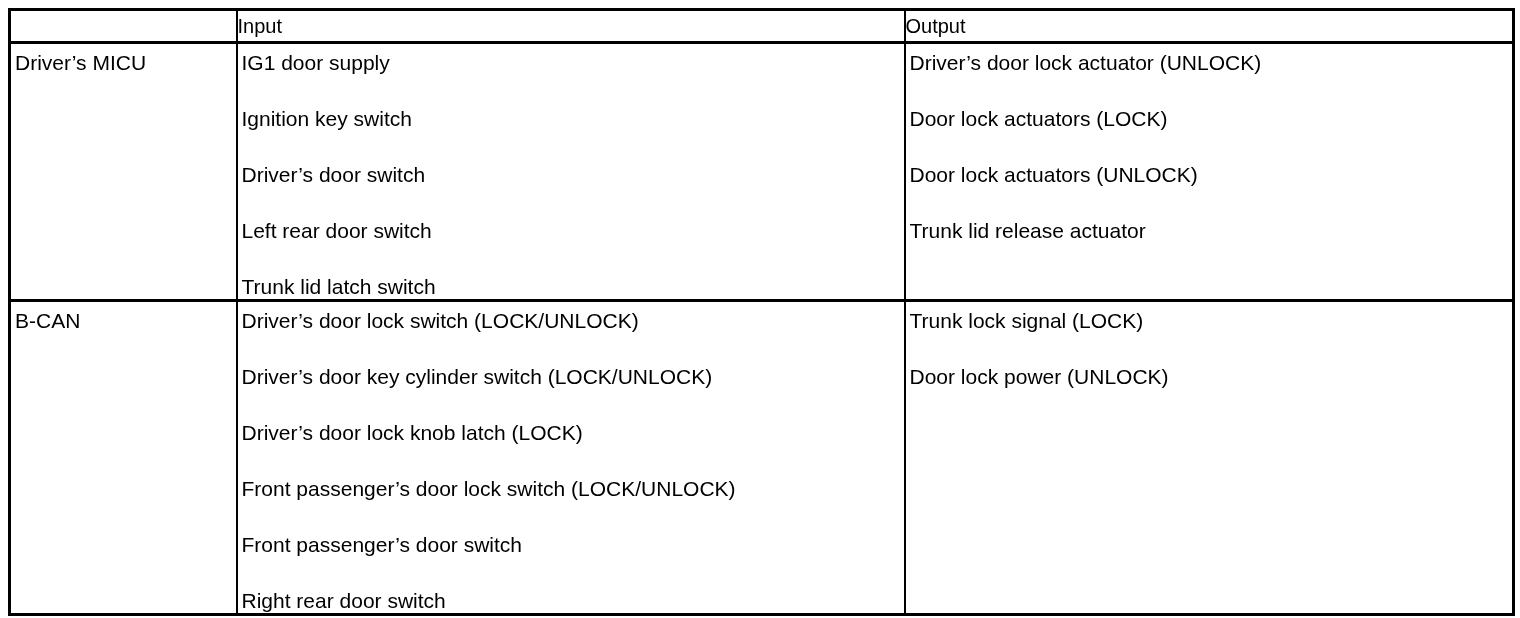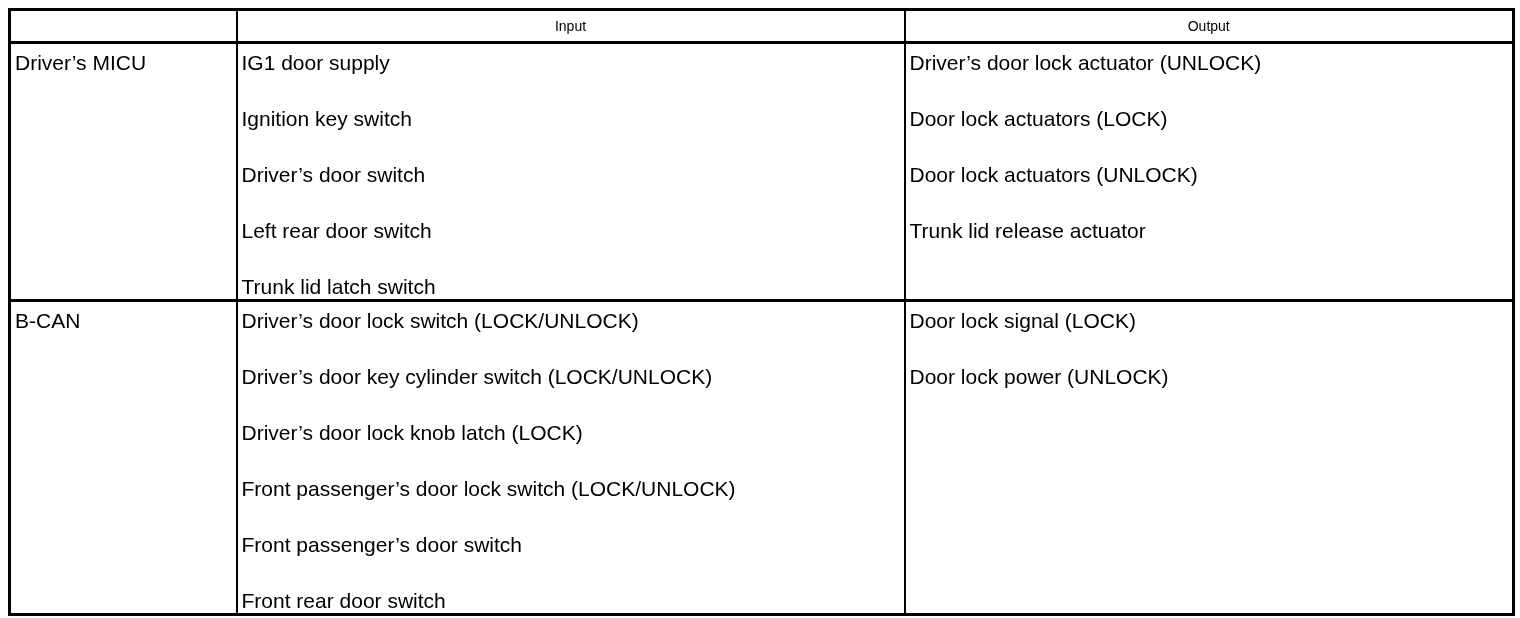--- a/index.html
+++ b/index.html
@@ -31,24 +31,24 @@
     border: 2px solid #000000;
     vertical-align: top;
     font-size: 21px;
     font-weight: normal;
     color: #000000;
     padding: 0;
     overflow: hidden;
   }
   tr.header-row th {
     height: 30px;
-    text-align: center;
+    text-align: left;
     vertical-align: middle;
     border-bottom: 3px solid #000000;
-    font-size: 14px;
+    font-size: 20px;
     line-height: 30px;
   }
   tr.body-row td {
     padding: 6px 4px 0 4px;
   }
   tr.row-micu { height: 227px; }
   tr.row-micu td { border-bottom: 3px solid #000000; }
   tr.row-bcan td { border-bottom: 3px solid #000000; }
   col.c-source { width: 227px; }
   col.c-input  { width: 668px; }
@@ -103,22 +103,22 @@
     <tr class="body-row row-bcan">
       <td>
         <div class="source-label">B-CAN</div>
       </td>
       <td>
         <div class="item">Driver’s door lock switch (LOCK/UNLOCK)</div>
         <div class="item">Driver’s door key cylinder switch (LOCK/UNLOCK)</div>
         <div class="item">Driver’s door lock knob latch (LOCK)</div>
         <div class="item">Front passenger’s door lock switch (LOCK/UNLOCK)</div>
         <div class="item">Front passenger’s door switch</div>
-        <div class="item">Front rear door switch</div>
+        <div class="item">Right rear door switch</div>
       </td>
       <td>
-        <div class="item">Door lock signal (LOCK)</div>
+        <div class="item">Trunk lock signal (LOCK)</div>
         <div class="item">Door lock power (UNLOCK)</div>
       </td>
     </tr>
   </tbody>
     </table>
 </div>
 
 </body></html>

